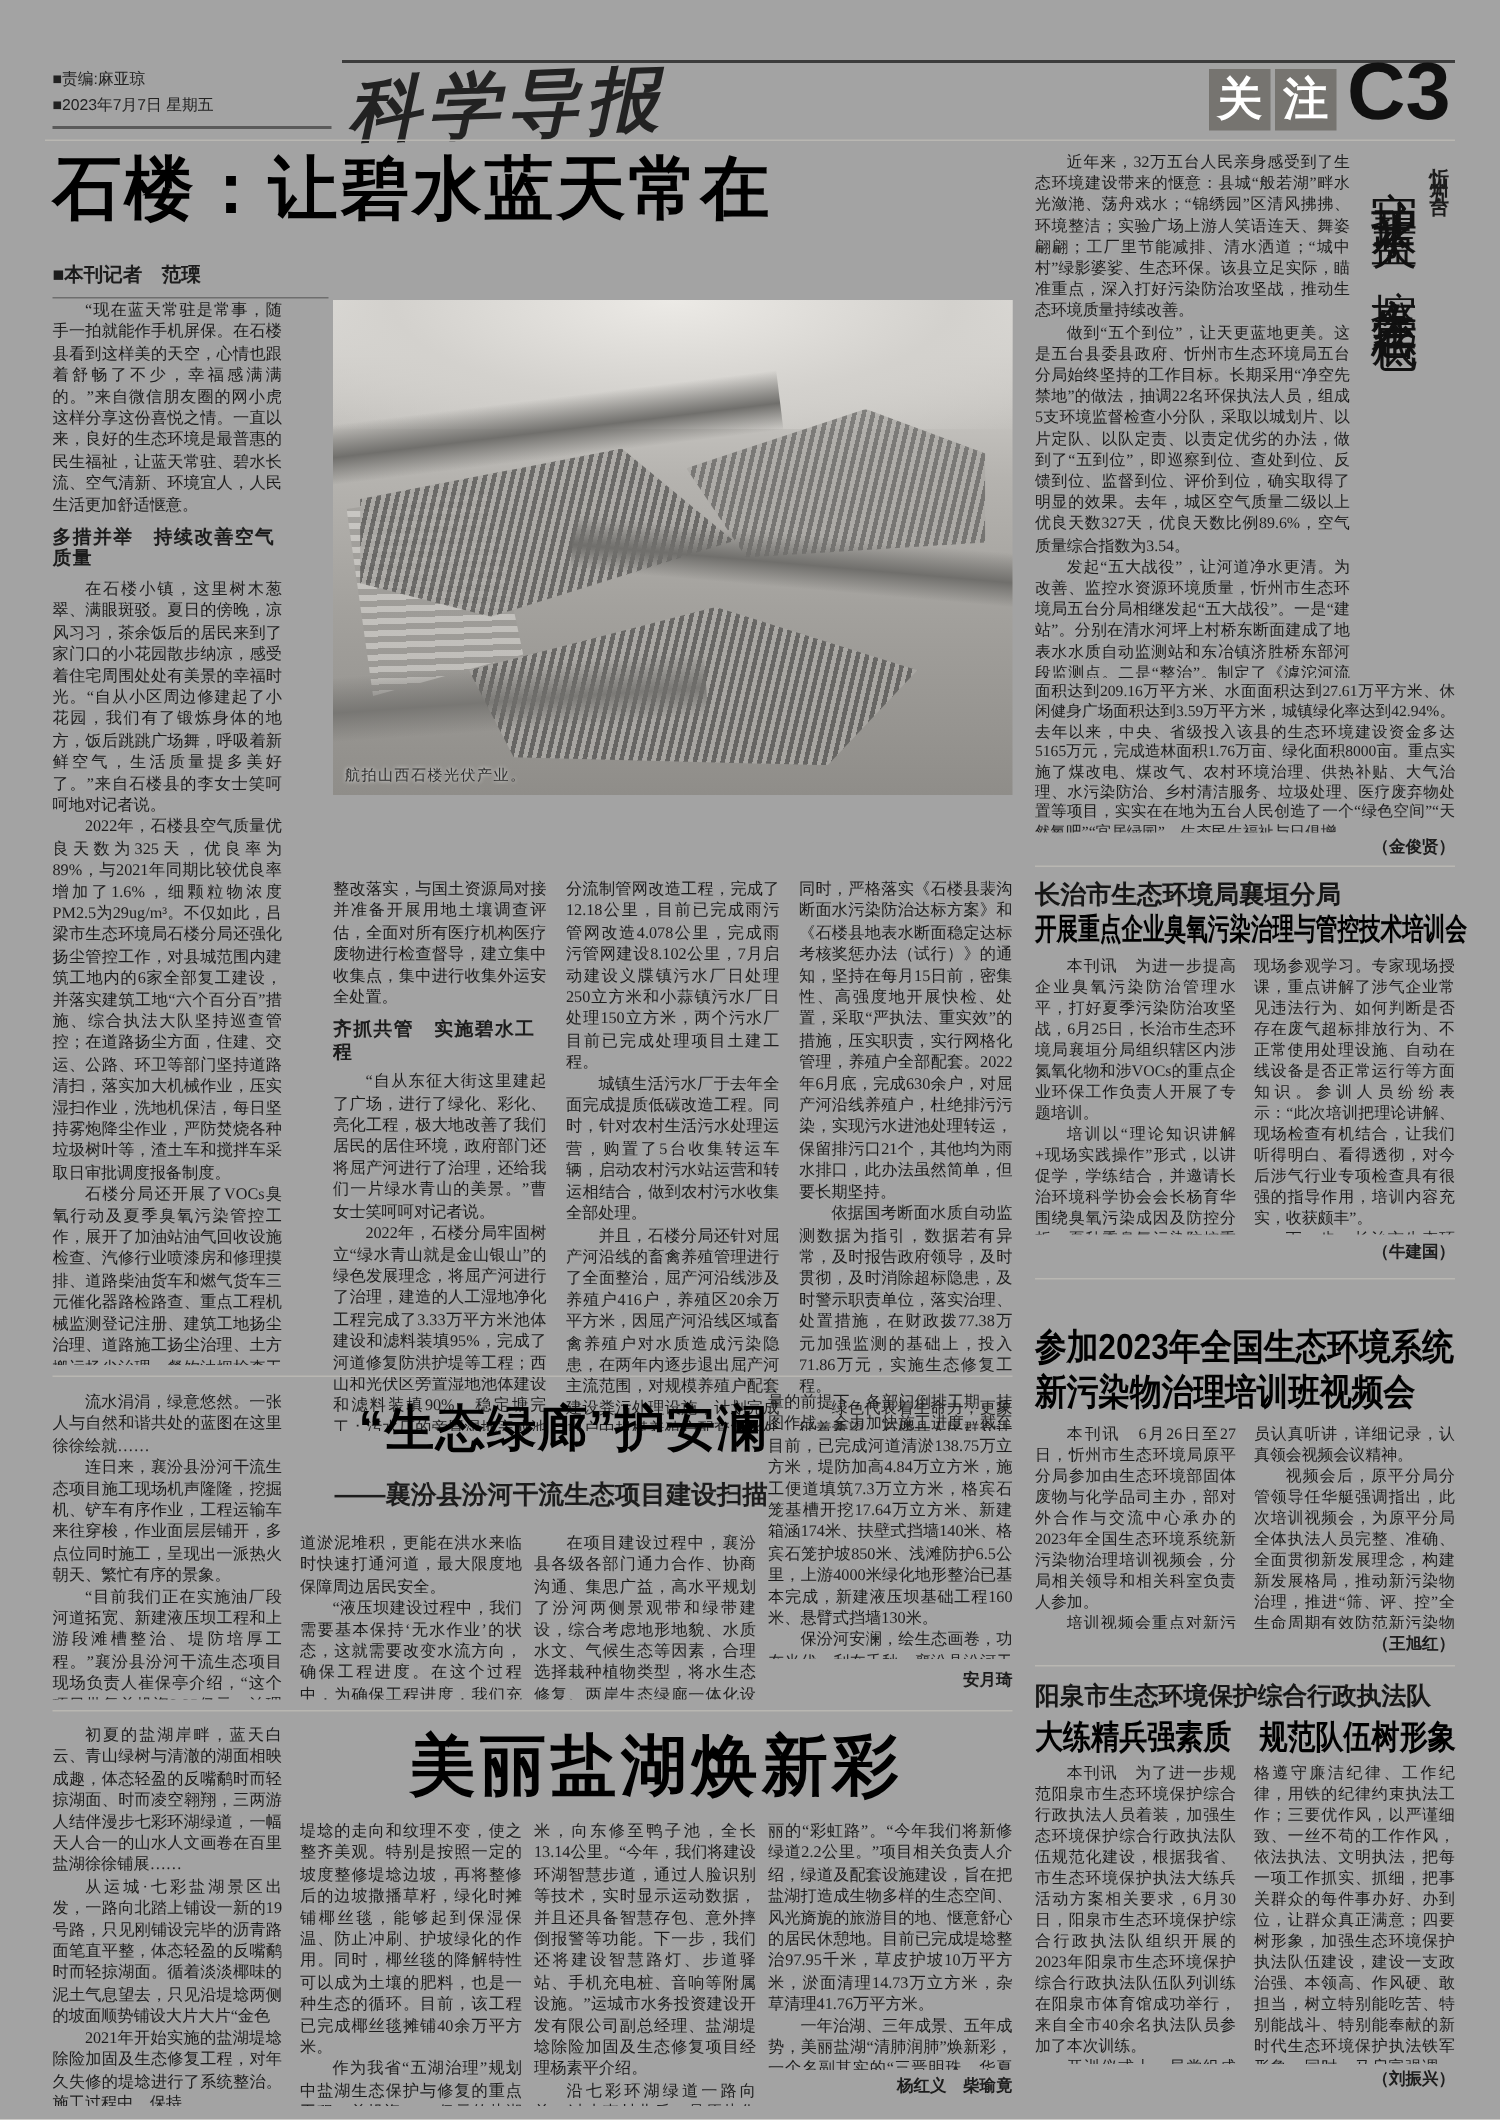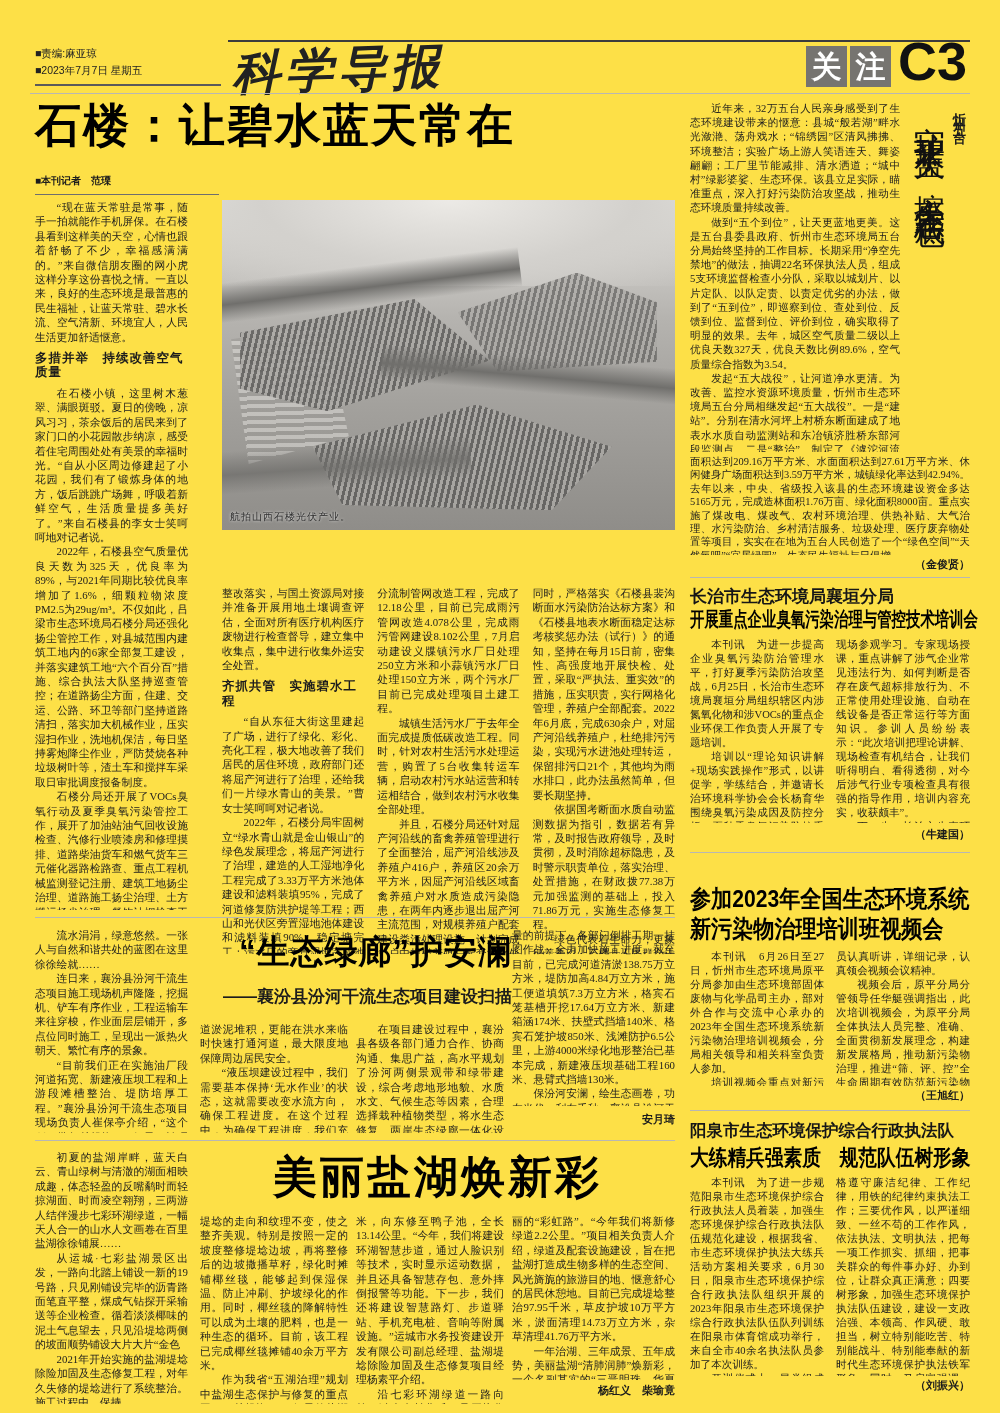--- a/index.html
+++ b/index.html
@@ -1,16 +1,16 @@
 <!DOCTYPE html>
 <html><head>
 <meta charset="utf-8">
 <style>
   html,body{margin:0;padding:0;background:#e9e7e2;}
-  #paper{position:relative;width:1000px;height:1413px;margin:0 auto;background:#fde047;
+  #paper{position:relative;width:1000px;height:1413px;margin:0 auto;background:#a3a3a3;
          font-family:"Liberation Serif","DejaVu Serif",serif;color:#1c1c1c;overflow:hidden;}
   .abs{position:absolute;}
   .rule{background:#b9b7b2;height:1px;}
   
   .top-rule{left:228px;top:40px;width:742px;height:2px;background:#3c3c3c;}
   .meta{left:35px;top:45px;width:186px;font-size:10.5px;line-height:17px;color:#222;
         border-bottom:2px solid #5a5a5a;padding-bottom:5px;font-family:"Liberation Sans",sans-serif;}
   .masthead{left:232px;top:38px;font-family:"DejaVu Serif",serif;font-style:italic;font-weight:700;
             font-size:48px;letter-spacing:5px;color:#222;transform:rotate(-2deg);}
   .badge{width:41px;height:41px;background:#767470;color:#fff;text-align:center;line-height:41px;
@@ -22,21 +22,21 @@
   .bodytext{font-size:10.8px;line-height:14.4px;text-align:justify;overflow:hidden;}
   .para{margin:0;text-align:justify;text-indent:2em;}
   .para.cont{text-indent:0;}
   .para.sub{text-indent:0;text-align:left;font-weight:700;font-family:"Liberation Sans",sans-serif;
             font-size:12.5px;letter-spacing:1px;margin:7px 0 6px 0;}
   .sigline{font-size:11px;font-weight:700;text-align:right;}
   .kick{font-family:"Liberation Sans",sans-serif;font-weight:700;color:#161616;}
   
   .sl-head{left:35px;top:100px;width:640px;font-family:"Liberation Sans",sans-serif;font-weight:900;
            font-size:46px;letter-spacing:2px;color:#000;line-height:1.1;}
-  .sl-by{left:35px;top:174px;width:184px;font-size:10px;font-weight:700;border-bottom:1px solid #6e6e6e;
+  .sl-by{left:35px;top:174px;width:184px;font-size:13px;font-weight:700;border-bottom:1px solid #6e6e6e;
          padding-bottom:6px;font-family:"Liberation Sans",sans-serif;}
   .sl-c1{left:35px;top:200px;width:153px;height:710px;}
   .photo{left:222px;top:200px;width:453px;height:330px;overflow:hidden;
          background:linear-gradient(180deg,#e6e5e1 0%,#cfcdc9 14%,#b5b3af 36%,#a3a19d 62%,#8f8d89 100%);}
   .ph{position:absolute;}
   .ph-haze{left:-3%;top:0;width:106%;height:26%;background:radial-gradient(ellipse at 50% 0%,#eceae6 0%,#d3d1cd 55%,rgba(211,209,205,0) 100%);}
   .pv{background:repeating-linear-gradient(103deg,#5e5d5b 0 3px,#aaa8a4 3px 6px);opacity:.85;}
   .pv1{left:4%;top:30%;width:55%;height:34%;clip-path:polygon(0 30%,70% 0,100% 55%,35% 100%,0 80%);}
   .pv2{left:52%;top:22%;width:44%;height:30%;clip-path:polygon(0 40%,60% 0,100% 30%,100% 90%,20% 100%);opacity:.7;}
   .pv3{left:20%;top:62%;width:66%;height:32%;clip-path:polygon(0 40%,55% 0,100% 40%,80% 100%,10% 95%);}
@@ -174,21 +174,21 @@
   <div class="abs fh-c4 bodytext">
       <p class="para cont">量的前提下，各部门倒排工期、挂图作战，全力加快施工进度。截至目前，已完成河道清淤138.75万立方米，堤防加高4.84万立方米，施工便道填筑7.3万立方米，格宾石笼基槽开挖17.64万立方米、新建箱涵174米、扶壁式挡墙140米、格宾石笼护坡850米、浅滩防护6.5公里，上游4000米绿化地形整治已基本完成，新建液压坝基础工程160米、悬臂式挡墙130米。</p>
       <p class="para">保汾河安澜，绘生态画卷，功在当代、利在千秋。襄汾县汾河干流生态项目建设完成后，可有效消除治理段河道安全隐患、修复河道生态，同时提高城市生活品位、改善人居环境，为实现“一泓清水入黄河”目标作出重要贡献。</p>
     </div>
   <div class="abs fh-sig sigline">安月琦</div>
 
   <div class="abs rule div-b"></div>
 
   <div class="abs yh-c1 bodytext">
       <p class="para">初夏的盐湖岸畔，蓝天白云、青山绿树与清澈的湖面相映成趣，体态轻盈的反嘴鹬时而轻掠湖面、时而凌空翱翔，三两游人结伴漫步七彩环湖绿道，一幅天人合一的山水人文画卷在百里盐湖徐徐铺展……</p>
-      <p class="para">从运城·七彩盐湖景区出发，一路向北踏上铺设一新的19号路，只见刚铺设完毕的沥青路面笔直平整，煤成气钻探开采输送等企业检查。循着淡淡椰味的泥土气息望去，只见沿堤埝两侧的坡面顺势铺设大片大片“金色</p>
+      <p class="para">从运城·七彩盐湖景区出发，一路向北踏上铺设一新的19号路，只见刚铺设完毕的沥青路面笔直平整，体态轻盈的反嘴鹬时而轻掠湖面。循着淡淡椰味的泥土气息望去，只见沿堤埝两侧的坡面顺势铺设大片大片“金色</p>
       <p class="para">2021年开始实施的盐湖堤埝除险加固及生态修复工程，对年久失修的堤埝进行了系统整治。施工过程中，保持</p>
     </div>
   <div class="abs yh-title">美丽盐湖焕新彩</div>
   <div class="abs yh-c2 bodytext">
       <p class="para cont">堤埝的走向和纹理不变，使之整齐美观。特别是按照一定的坡度整修堤埝边坡，再将整修后的边坡撒播草籽，绿化时摊铺椰丝毯，能够起到保湿保温、防止冲刷、护坡绿化的作用。同时，椰丝毯的降解特性可以成为土壤的肥料，也是一种生态的循环。目前，该工程已完成椰丝毯摊铺40余万平方米。</p>
       <p class="para">作为我省“五湖治理”规划中盐湖生态保护与修复的重点工程，总投资9.875亿元的盐湖堤埝除险加固及生态修复项目正加速推进，七彩环湖绿道向西修至“1311”工程段起点</p>
     </div>
   <div class="abs yh-c3 bodytext">
       <p class="para cont">米，向东修至鸭子池，全长13.14公里。“今年，我们将建设环湖智慧步道，通过人脸识别等技术，实时显示运动数据，并且还具备智慧存包、意外摔倒报警等功能。下一步，我们还将建设智慧路灯、步道驿站、手机充电桩、音响等附属设施。”运城市水务投资建设开发有限公司副总经理、盐湖堤埝除险加固及生态修复项目经理杨素平介绍。</p>
       <p class="para">沿七彩环湖绿道一路向前，过小李村北后，是原盐化七厂运矿路段。这里路基整修、路灯基座和水电管道等工程接近尾声，酷炫宽阔的绿道呼之欲出，过去尘土飞扬的“水泥路”，将变身美</p>

